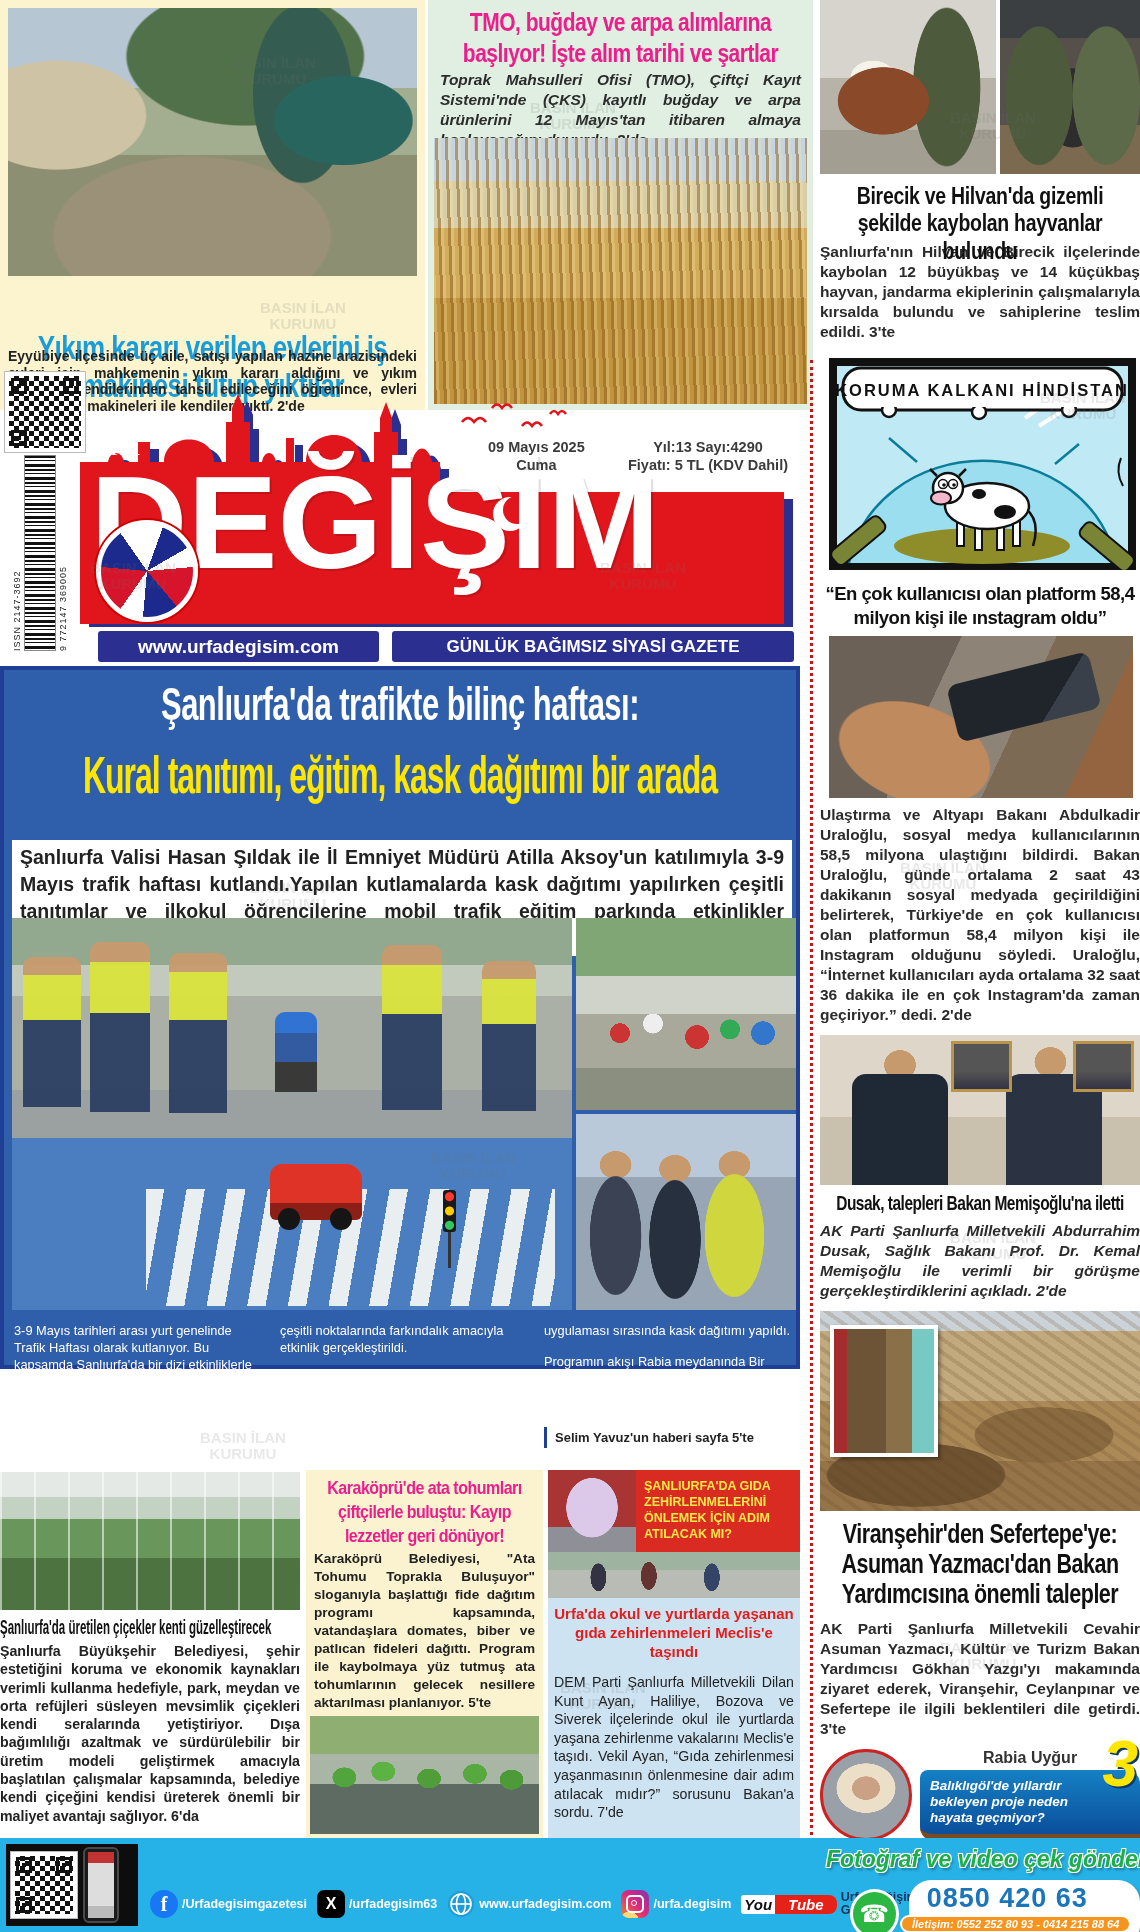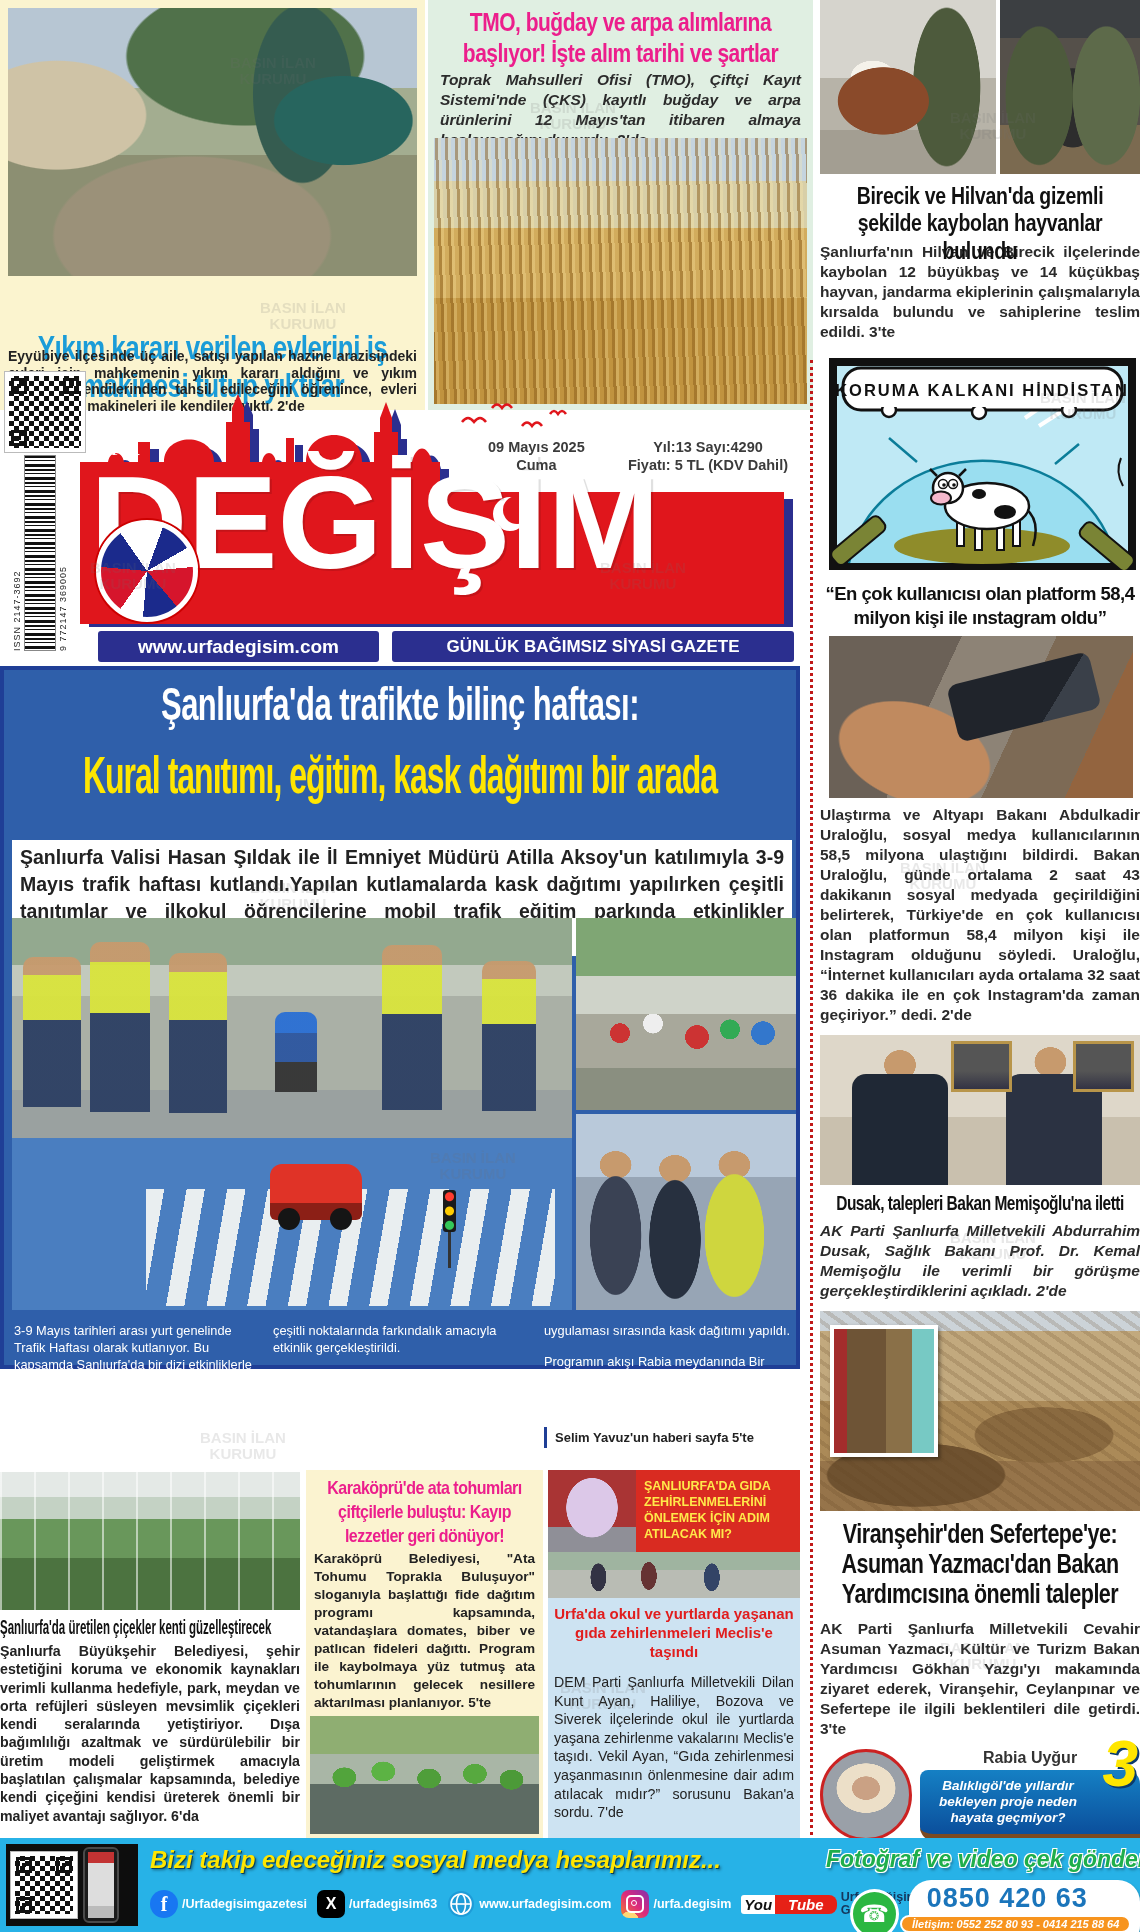--- a/index.html
+++ b/index.html
@@ -103,21 +103,21 @@
   .frame{top:4%;width:17%;height:30%;background:linear-gradient(180deg,#555 0 60%,#334);border:3px solid #b8954a;}
   .ph-sefertepe{background:
     repeating-linear-gradient(35deg,rgba(96,66,32,.18) 0 4px,transparent 4px 11px),
     radial-gradient(70px 28px at 70% 62%,#8a6a40 0 98%,transparent),
     radial-gradient(90px 32px at 30% 82%,#6f5230 0 98%,transparent),
     linear-gradient(180deg,#ccd3d8 0 10%,#c2a97e 10% 45%,#ab8a58 45% 75%,#96744a 75%);}
   .inset{left:3%;top:7%;width:34%;height:66%;background:#fff;padding:4px;box-sizing:border-box;box-shadow:2px 2px 4px rgba(0,0,0,.4);}
   .inset i{display:block;width:100%;height:100%;background:linear-gradient(90deg,#a32c2c 0 13%,#6e5436 13% 52%,#8a7048 52% 78%,#77c9c4 78%);}
   .colphoto{width:92px;height:92px;border-radius:50%;border:3px solid #CC2222;box-sizing:border-box;
     background:radial-gradient(closest-side at 50% 42%,#caa184 0 32%,#ecdfc8 33% 68%,#9aa0a8 69%);}
-  .teaser{position:relative;background:linear-gradient(180deg,#1580C4 0,#0B4F9C 100%);border-radius:8px 14px 2px 14px;color:#fff;font-weight:700;font-style:italic;font-size:13.5px;line-height:16px;text-align:center;padding:8px 54px 8px 10px;border-bottom:7px solid #7B4A21;}
+  .teaser{position:relative;background:linear-gradient(180deg,#1580C4 0,#0B4F9C 100%);border-radius:8px 14px 2px 14px;color:#fff;font-weight:700;font-style:italic;font-size:13.5px;line-height:16px;padding:8px 54px 8px 10px;border-bottom:7px solid #7B4A21;}
   .teaser b{position:absolute;right:2px;top:-14px;color:#FFE600;font-size:64px;font-style:italic;text-shadow:2px 2px 0 #0a3a6e;}
   
   .ph-greenhouse{background:
     repeating-linear-gradient(90deg,rgba(255,255,255,.55) 0 2px,transparent 2px 34px),
     linear-gradient(180deg,#e4e9e6 0 18%,#c4d2c4 18% 34%,#69975b 34% 62%,#4c7340 62%);}
   .ph-seedlings{background:
     radial-gradient(12px 10px at 15% 52%,#52a43c 0 98%,transparent),
     radial-gradient(12px 10px at 32% 47%,#5cb344 0 98%,transparent),
     radial-gradient(12px 10px at 52% 53%,#4f9e3a 0 98%,transparent),
     radial-gradient(12px 10px at 72% 49%,#57a93f 0 98%,transparent),
@@ -295,21 +295,21 @@
       <div class="det fig fig-kid" style="left:47%;top:24%;width:42px;height:80px"></div>
       <div class="det toycar"></div>
       <div class="det tl"></div>
     </div>
     <div class="ph ph-crowd" style="left:572px;top:248px;width:220px;height:192px"></div>
     <div class="ph ph-officials" style="left:572px;top:444px;width:220px;height:196px"></div>
     <div class="cap" style="left:10px;top:652px;width:240px">
       <p>3-9 Mayıs tarihleri arası yurt genelinde Trafik Haftası olarak kutlanıyor. Bu kapsamda Şanlıurfa'da bir dizi etkinliklerle trafik haftası kutlandı.</p>
       <p>Şanlıurfa Valisi Hasan Şıldak ile İl Emniyet Müdürü Atilla Aksoy'un katılımıyla kentin</p>
     </div>
-    <div class="cap" style="left:269px;top:652px;width:238px">
+    <div class="cap" style="left:276px;top:652px;width:238px">
       <p>çeşitli noktalarında farkındalık amacıyla etkinlik gerçekleştirildi.</p>
       <p>11:30- 12:00 saatleri arasında Haleplibahçe Caddesi ile 18 Mart Caddesi üzerinde trafik</p>
     </div>
     <div class="cap" style="left:540px;top:652px;width:250px">
       <p>uygulaması sırasında kask dağıtımı yapıldı.</p>
       <p style="margin-bottom:6px">Programın akışı Rabia meydanında Bir Kural Bir Ömür sloganıyla Karayolları Trafik Haftası çerçevesinde kurulan stantların ziyareti ile devam etti.</p>
       <span class="ref-box">Selim Yavuz'un haberi sayfa 5'te</span>
     </div>
   </section>
 
@@ -426,21 +426,20 @@
     <div class="abs" style="left:6px;top:6px;width:132px;height:82px;background:#0d0d0d;display:flex;align-items:center;gap:6px;padding:0 5px;box-sizing:border-box">
       <div class="qr" style="position:relative;width:58px;height:58px">
         <div class="qm" style="left:1px;top:1px"></div>
         <div class="qm" style="right:1px;top:1px"></div>
         <div class="qm" style="left:1px;bottom:1px"></div>
       </div>
       <div class="miniphone">
           <i></i>
         </div>
     </div>
-    <div class="abs follow" style="left:150px;top:8px">Bizi takip edeceğiniz sosyal medya hesaplarımız...</div>
     <div class="abs social" style="left:150px;top:52px">
       <span class="it">
           <span class="ic ic-fb">f</span>
           <span>/Urfadegisimgazetesi</span>
         </span>
       <span class="it">
           <span class="ic ic-x">X</span>
           <span>/urfadegisim63</span>
         </span>
       <span class="it">

